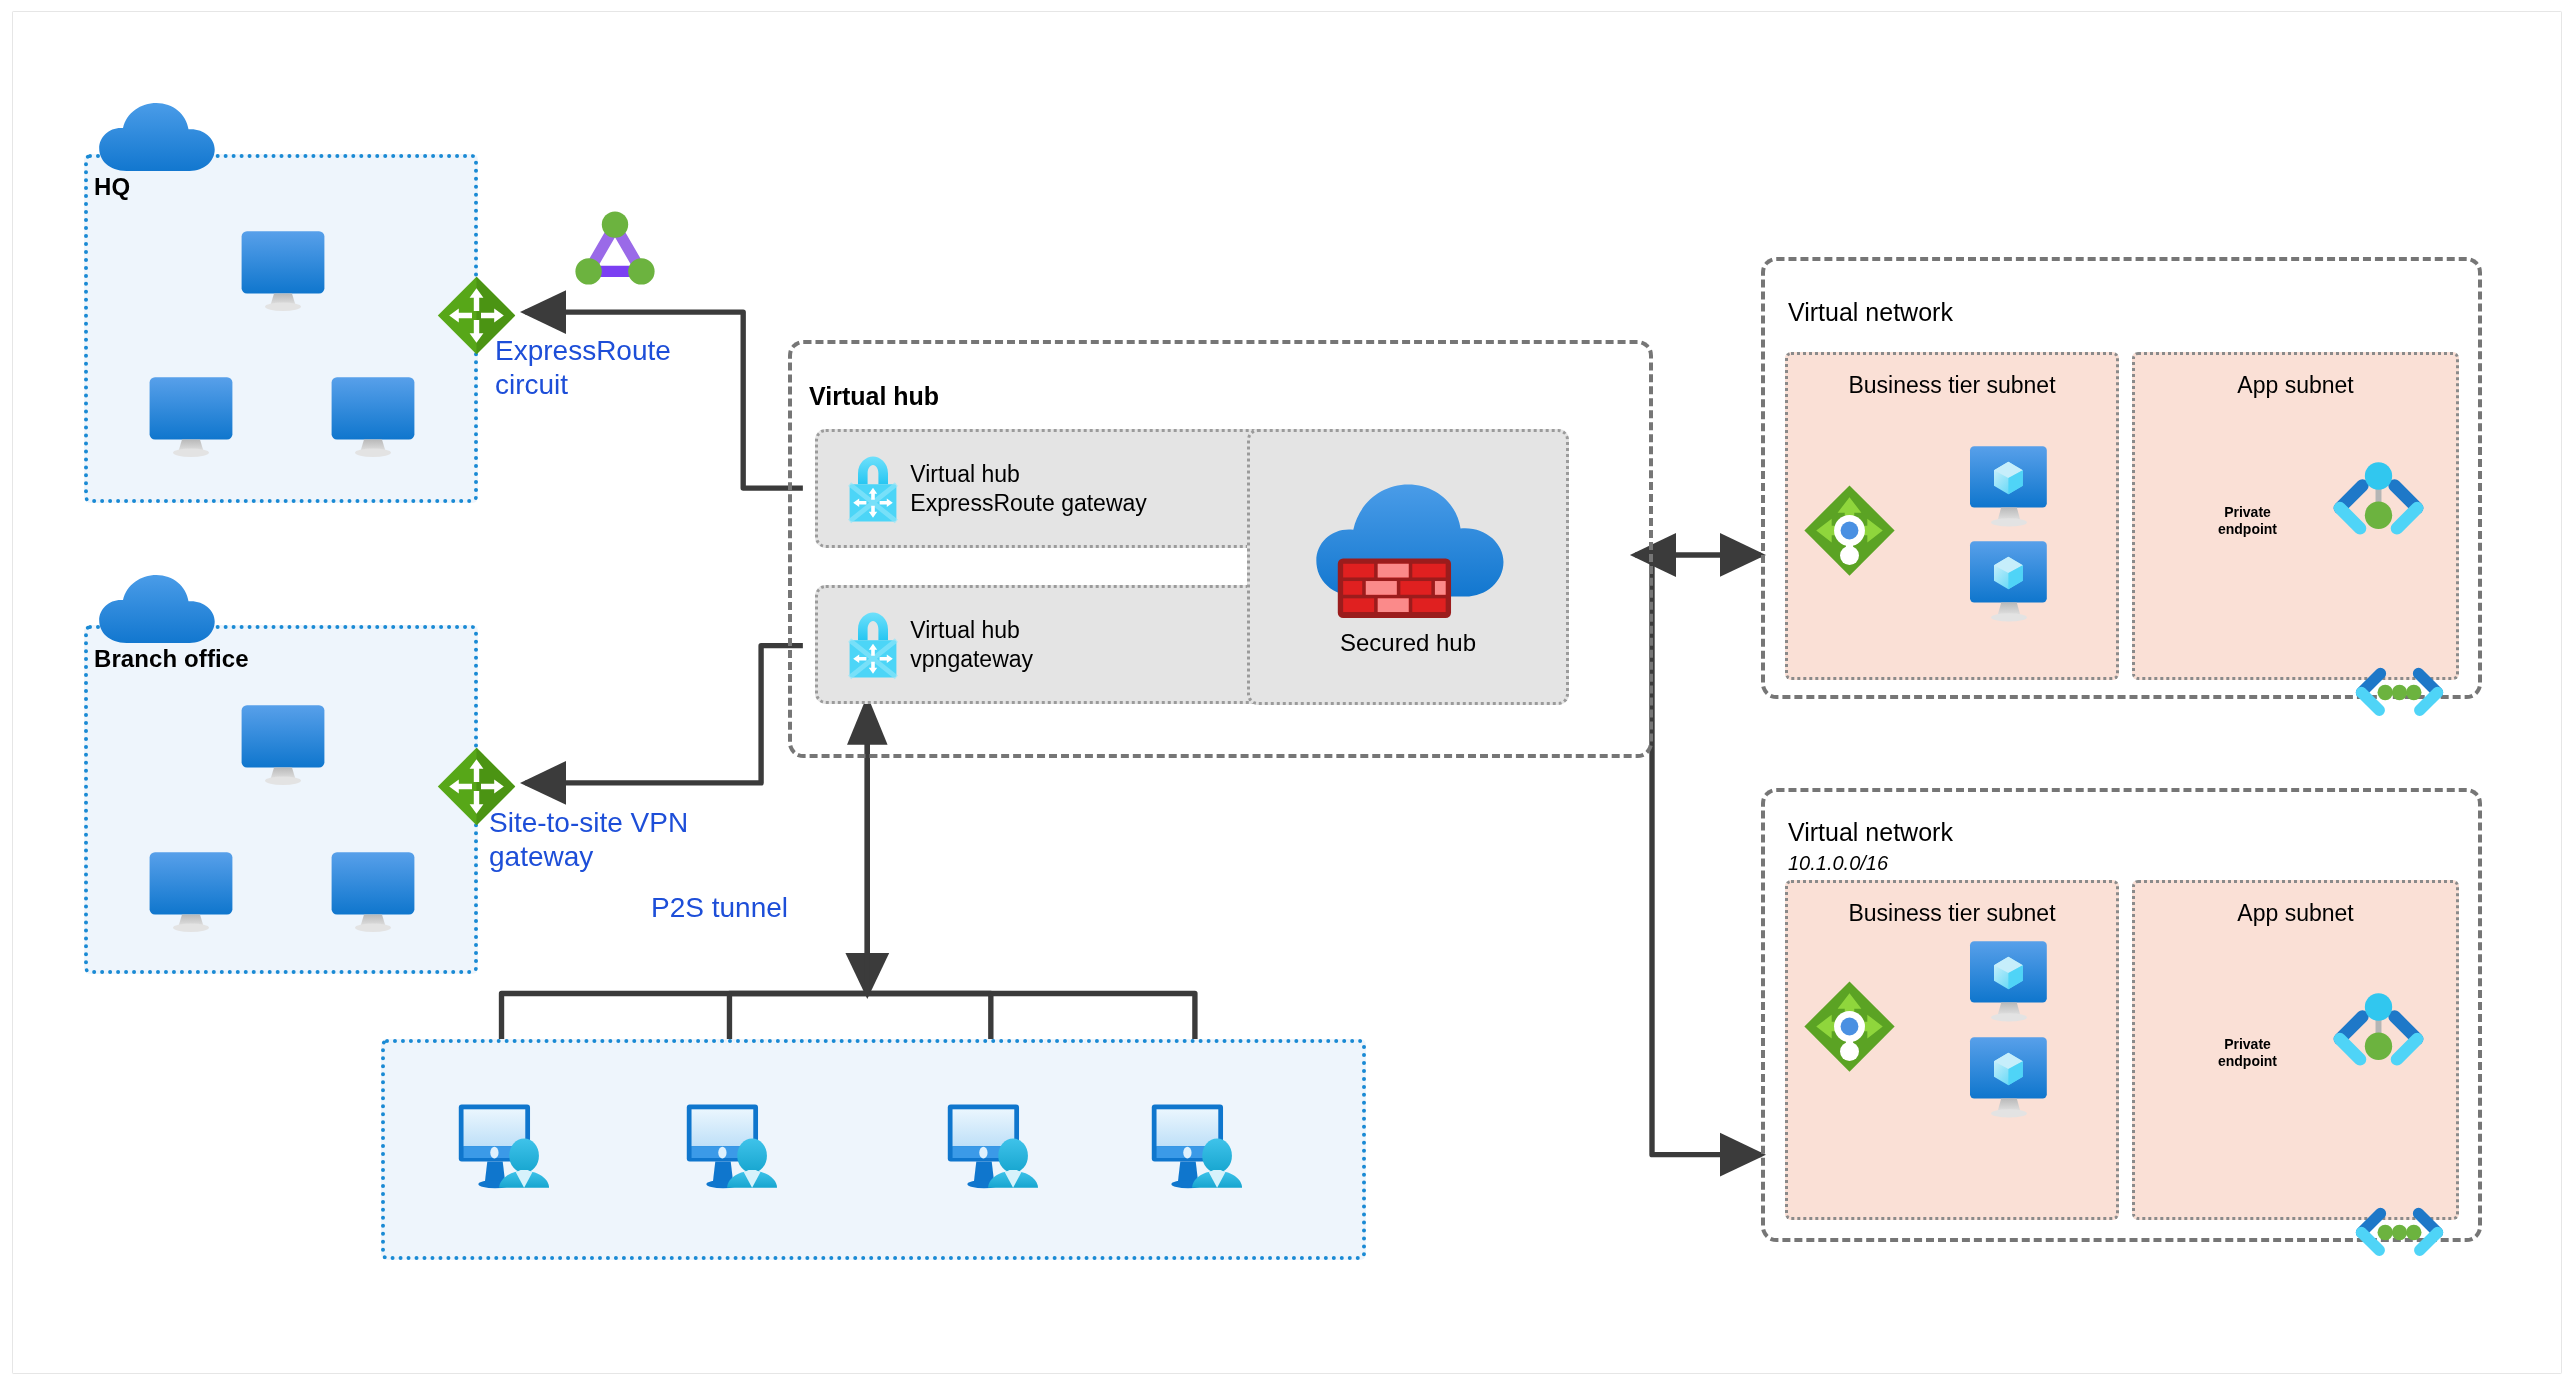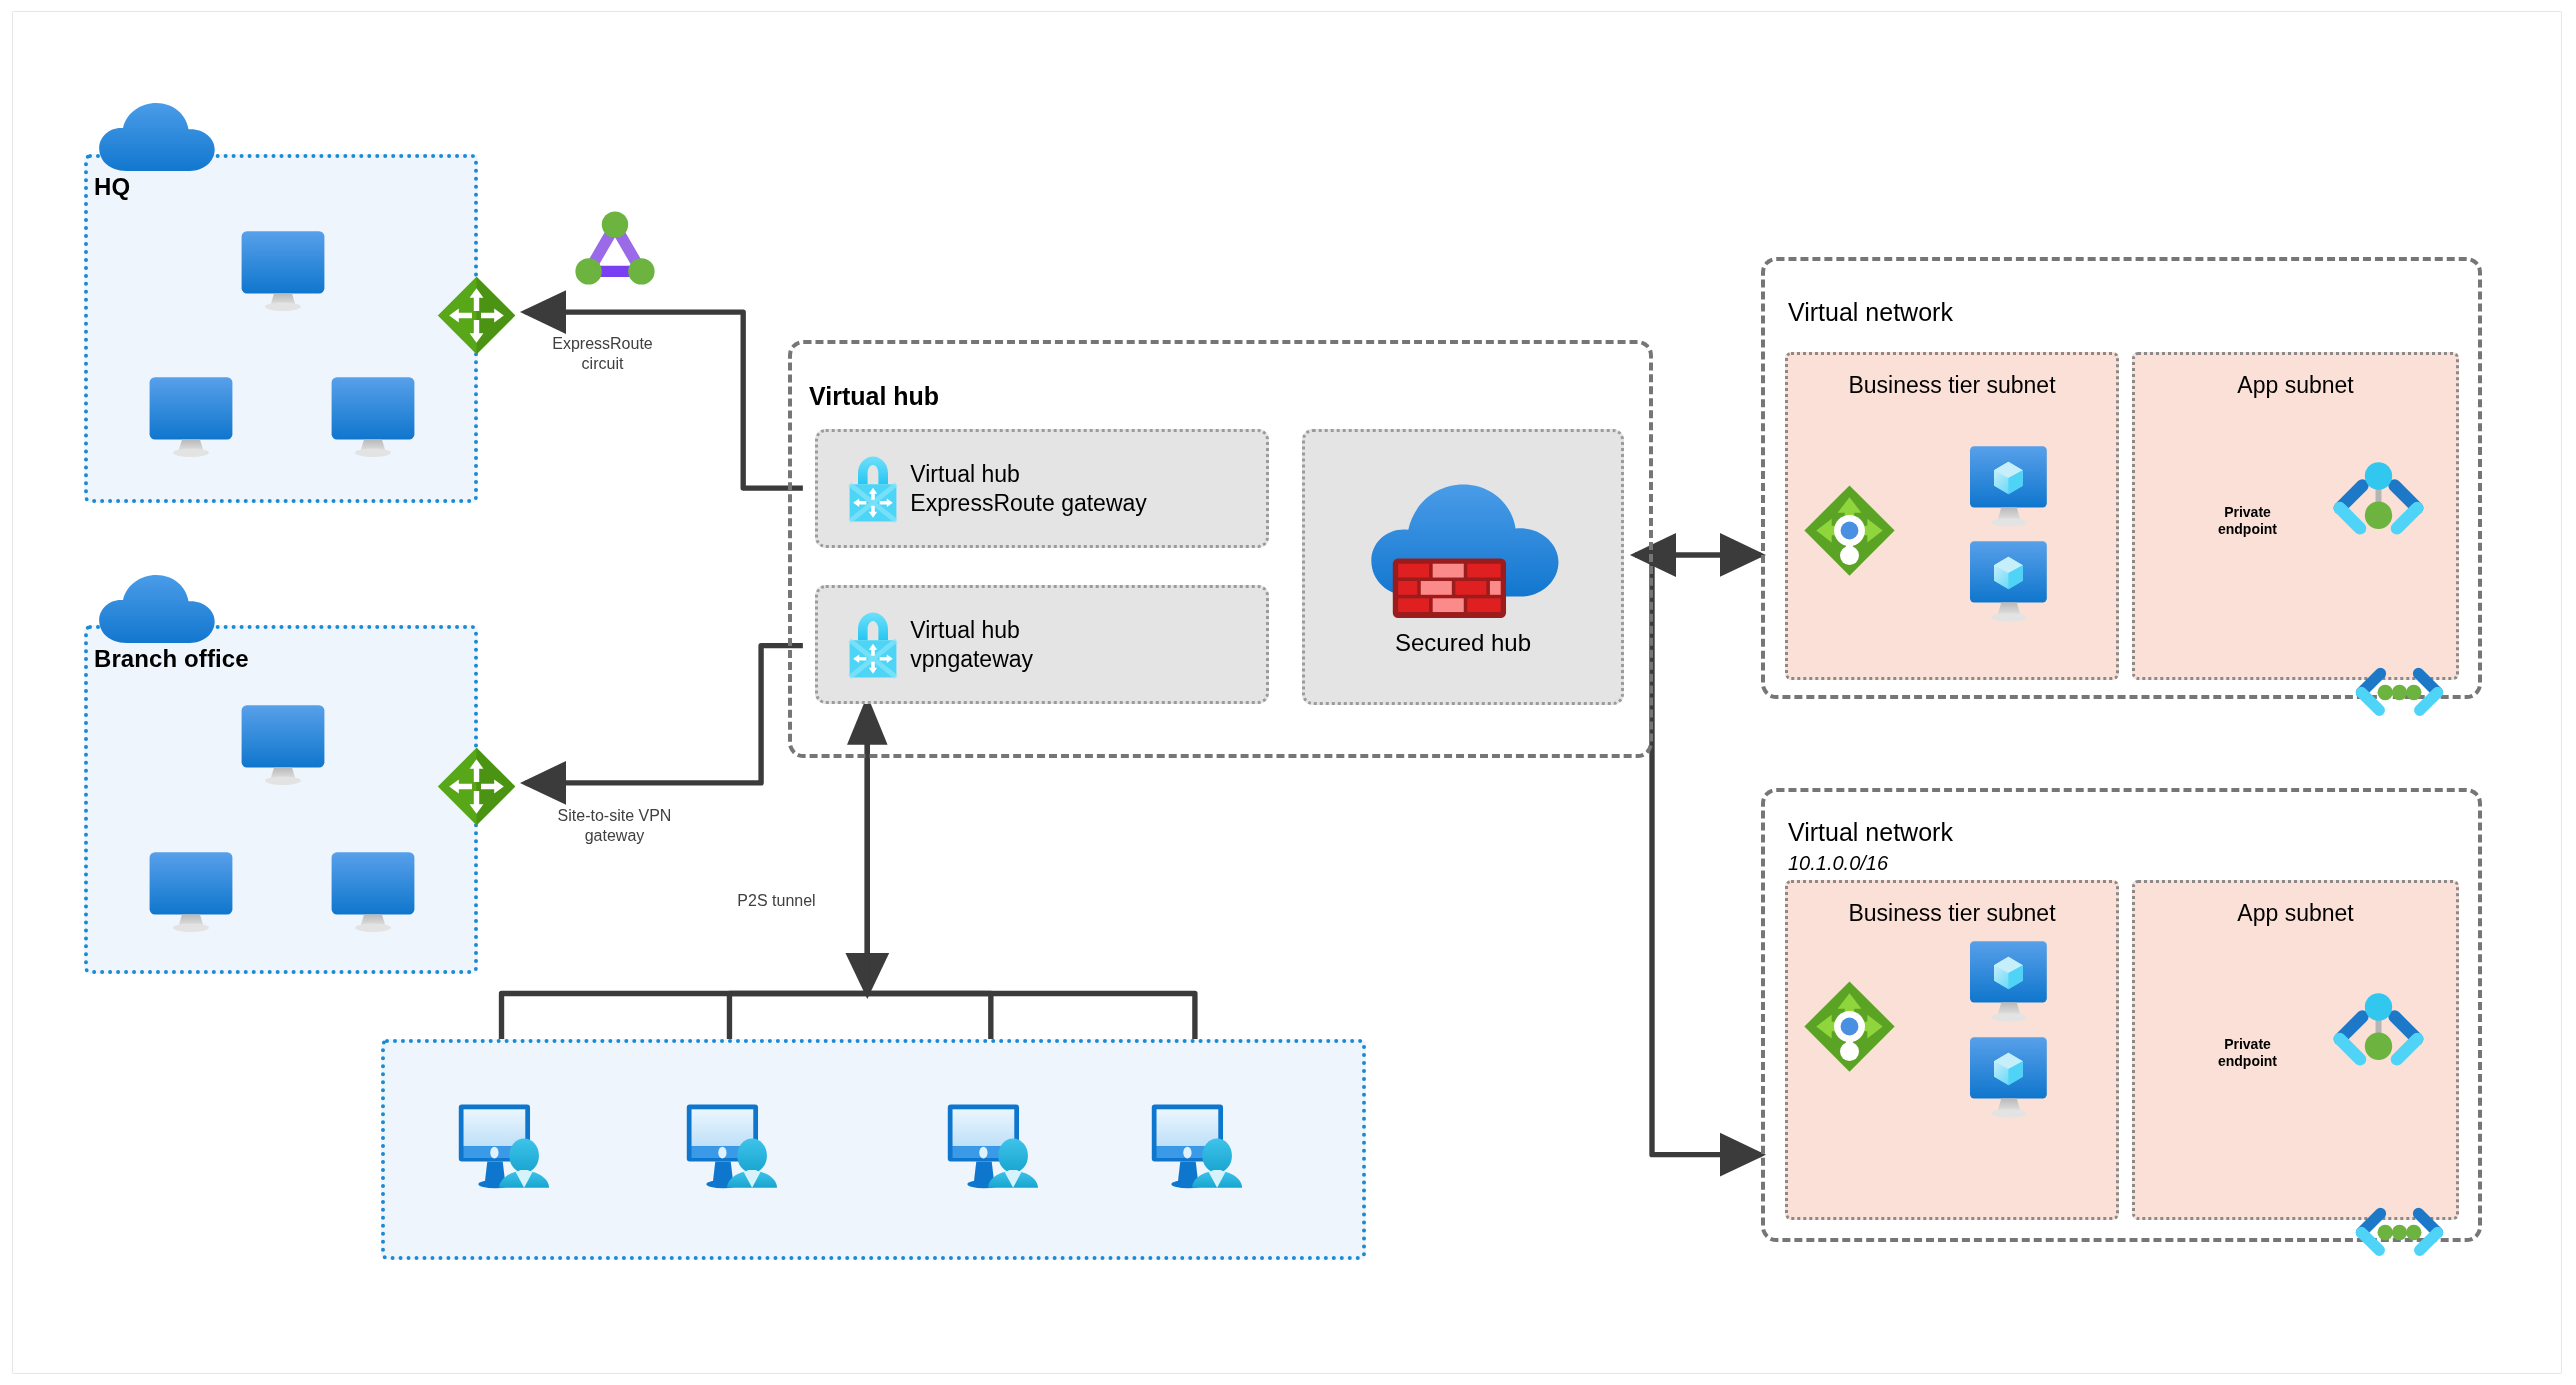--- a/index.html
+++ b/index.html
@@ -19,21 +19,21 @@
 
   .gw-box{background:#e4e4e4;border:3.6px dotted #9b9b9b;border-radius:10.7px;display:flex;align-items:center;}
   .gw-label{font-size:23px;color:#000;line-height:1.24;padding-left:4.8px;}
   .secured-box{background:#e4e4e4;border:3.6px dotted #9b9b9b;border-radius:10.7px;}
   .secured-label{position:absolute;width:100%;text-align:center;font-size:24px;color:#000;}
 
   .subnet-box{background:#fae0d6;border:3.6px dotted #8a8a8a;border-radius:6px;}
   .subnet-title{position:absolute;width:100%;text-align:center;font-size:23px;color:#000;}
   .pe-label{position:absolute;font-weight:bold;font-size:14px;line-height:1.2;color:#000;text-align:center;}
 
-  .edge-label{position:absolute;font-size:16px;color:#404040;text-align:center;line-height:1.22;}
+  .edge-label{position:absolute;font-size:28px;color:#1d4ed8;line-height:1.22;}
   svg.lay{position:absolute;left:0;top:0;width:2576px;height:1385px;pointer-events:none;}
   .ico{position:absolute;}
 </style>
 </head>
 <body>
 
 <div id="canvas">
   <div id="frame"></div>
 
   <svg class="lay" viewBox="0 0 4316 2321">
@@ -274,21 +274,21 @@
         <path d="M22,83 L32,76 L32,80 L44,80 L44,86 L32,86 L32,90 Z"></path>
         <path d="M88,83 L78,90 L78,86 L66,86 L66,80 L78,80 L78,76 Z"></path>
       </g>
     </svg>
     <div class="gw-label">
       <div>Virtual hub</div>
       <div>vpngateway</div>
     </div>
   </div>
 
-  <div class="box secured-box" style="left:1302px;top:429px;width:322px;height:276px;">
+  <div class="box secured-box" style="left:1247px;top:429px;width:322px;height:276px;">
     <svg class="ico" style="left:53px;top:37px;width:215px;height:149px;" viewBox="0 0 360 250">
       <path d="M92,214 C48,214 22,186 22,154 C22,122 50,98 84,102 C94,56 132,26 176,26 C222,26 258,58 264,100 C304,96 336,124 336,156 C336,188 308,214 272,214 Z" fill="url(#cloudg)"></path>
       <g transform="translate(58,150)">
         <rect x="0" y="0" width="190" height="100" rx="9" fill="#9b1c1c"></rect>
         <g fill="#e02020">
           <rect x="9" y="9" width="52" height="23"></rect>
             <rect x="67" y="9" width="52" height="23"></rect>
             <rect x="125" y="9" width="56" height="23"></rect>
           <rect x="9" y="38" width="32" height="23"></rect>
             <rect x="47" y="38" width="52" height="23"></rect>

